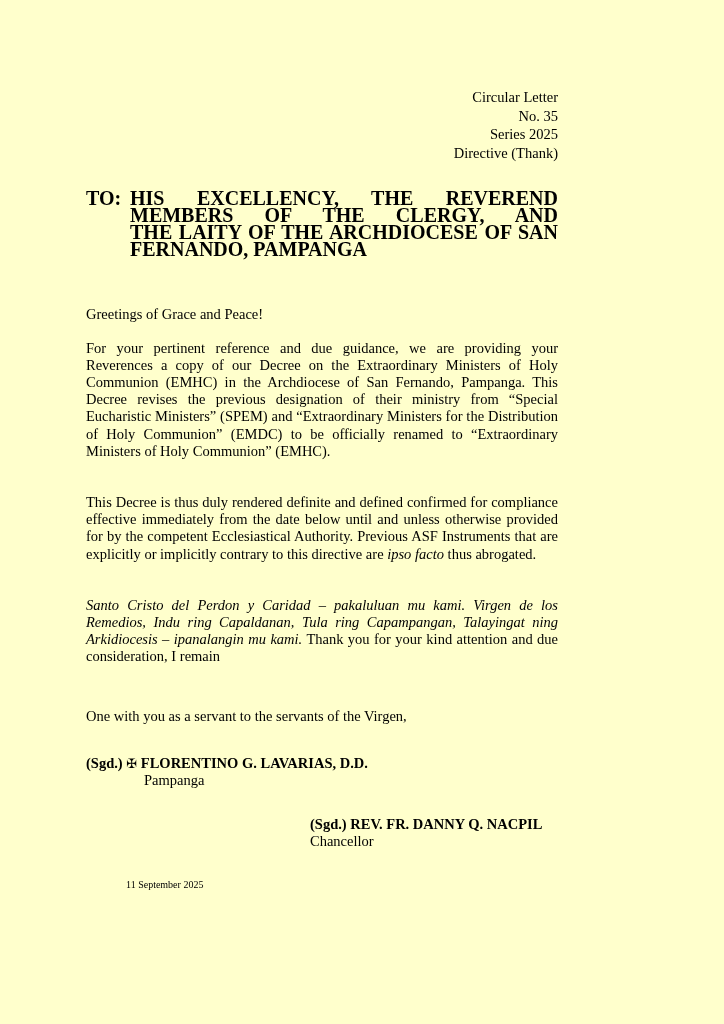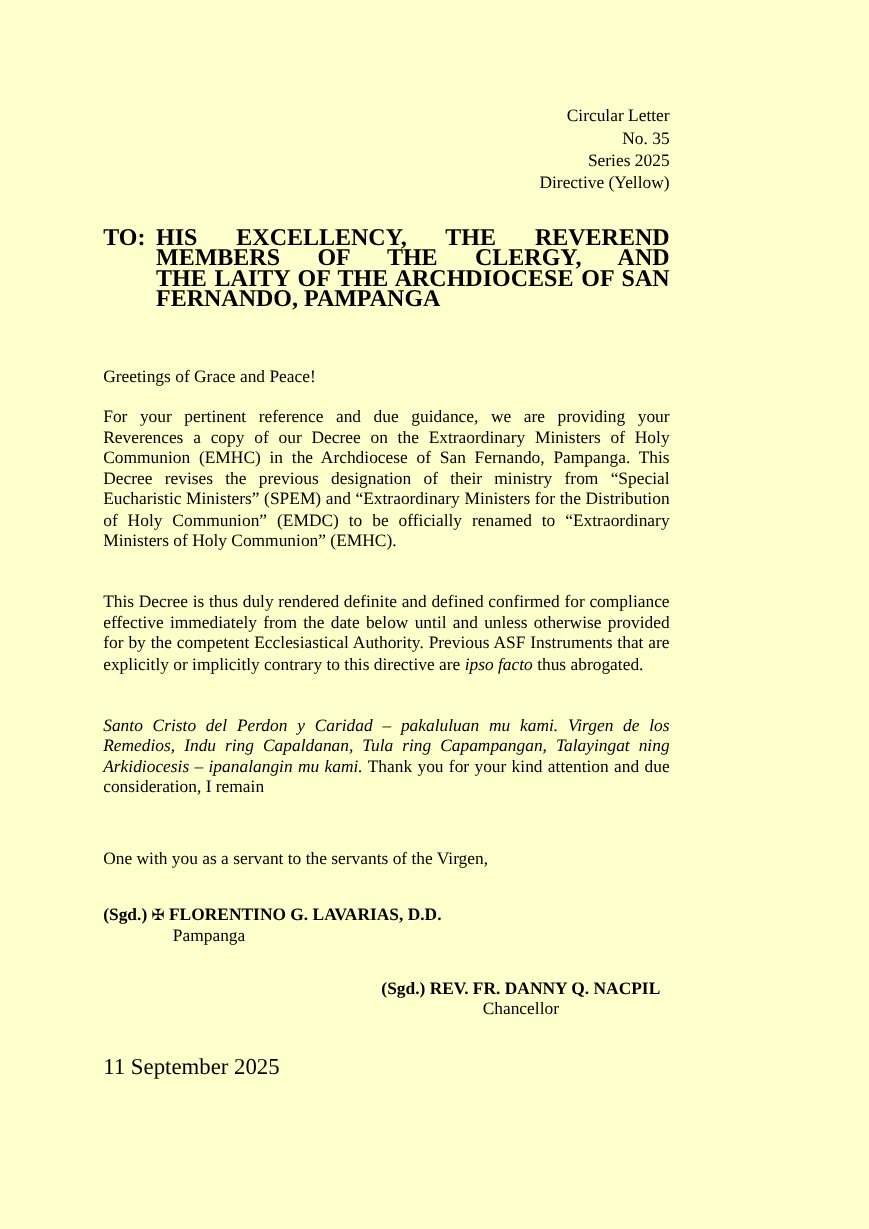--- a/index.html
+++ b/index.html
@@ -80,49 +80,50 @@
     line-height: 17.5px;
   }
   .sig-name {
     font-weight: bold;
   }
   .sig-sub {
     margin-left: 58px;
   }
   .chancellor-block {
     margin-top: 26px;
-    text-align: center;
+    text-align: left;
     font-size: 14.5px;
     line-height: 17.5px;
     padding-left: 224px;
   }
   .chancellor-name {
     font-weight: bold;
   }
   .date-block {
     margin-top: 28px;
-    font-size: 19px;
+    font-size: 10px;
+    margin-left: 40px;
   }
   .cross {
     font-family: "DejaVu Sans", sans-serif;
     font-size: 13px;
   }
   .spacer-1 { height: 20px; }
   .spacer-2 { height: 28px; }
 </style>
 </head>
 <body>
 
 <div class="page">
 
   <div class="header-block">
     <div>Circular Letter</div>
     <div>No. 35</div>
     <div>Series 2025</div>
-    <div>Directive (Yellow)</div>
+    <div>Directive (Thank)</div>
   </div>
 
   <div class="addr-block">
     <div class="addr-row">
       <div class="addr-label">TO:</div>
       <div class="addr-text justify-all">
         <span class="l1">HIS EXCELLENCY, THE REVEREND MEMBERS OF THE CLERGY, AND</span>
         <span class="last">THE LAITY OF THE ARCHDIOCESE OF SAN FERNANDO, PAMPANGA</span>
       </div>
     </div>

